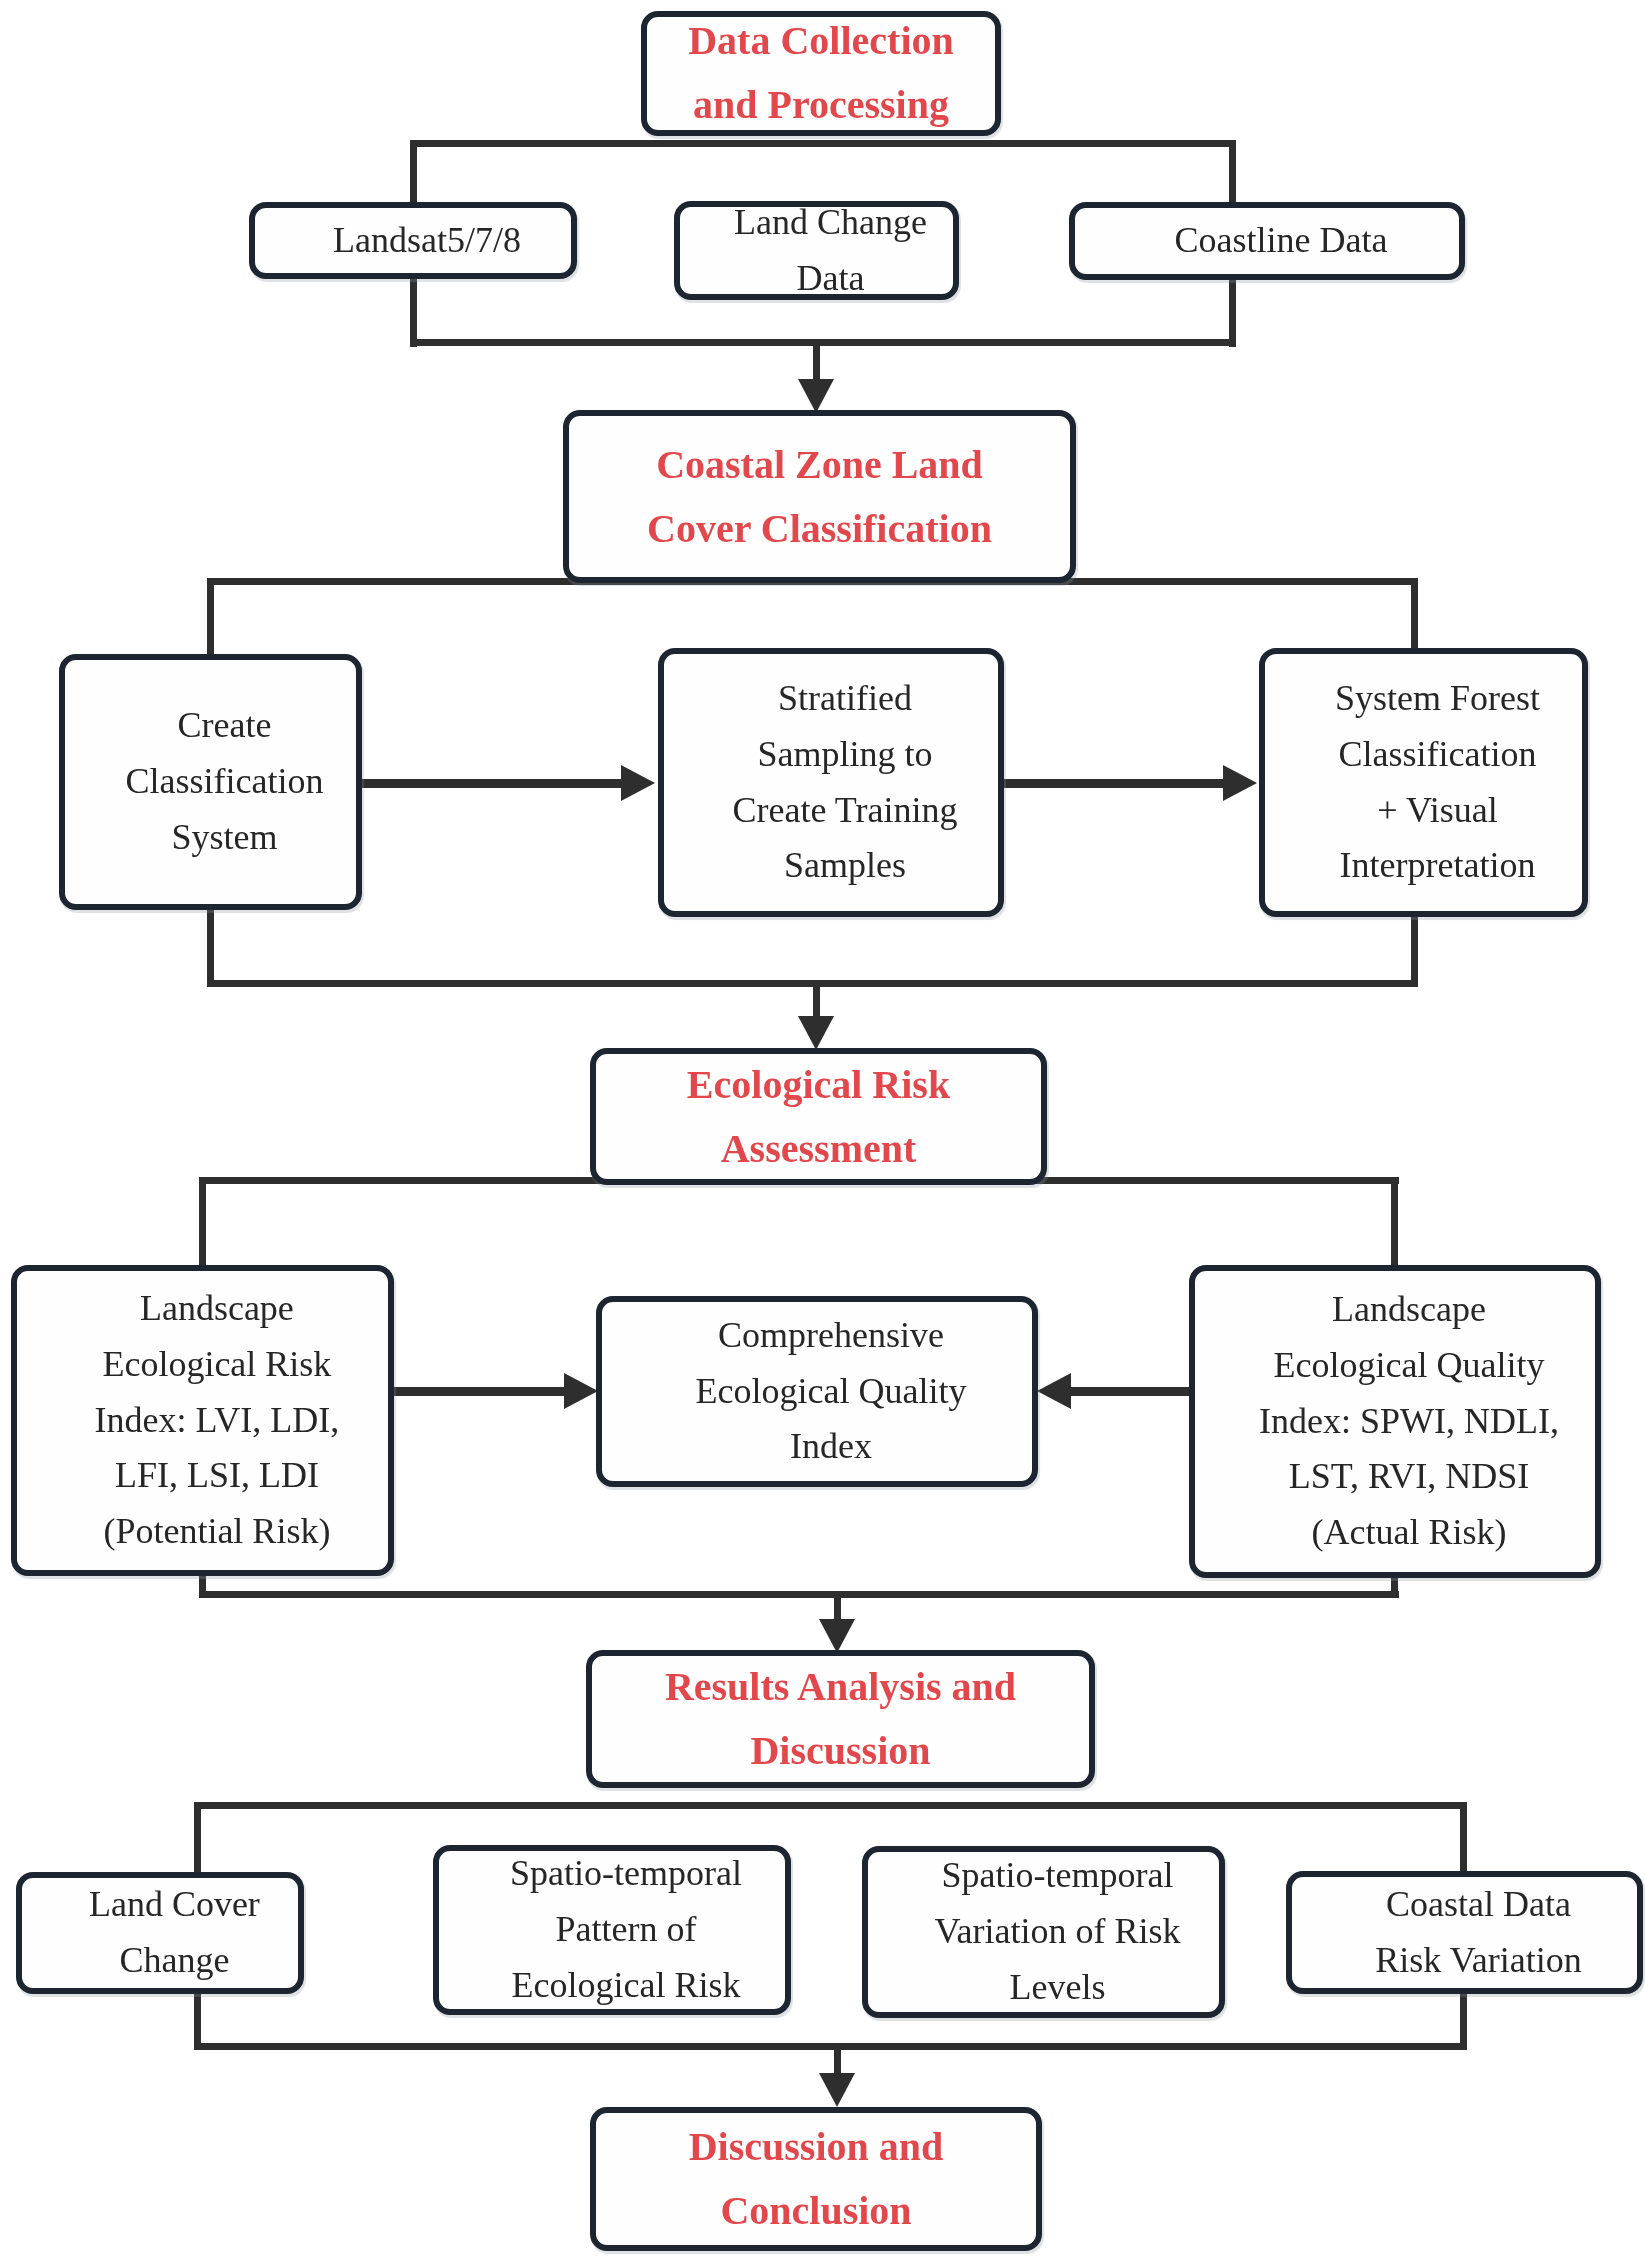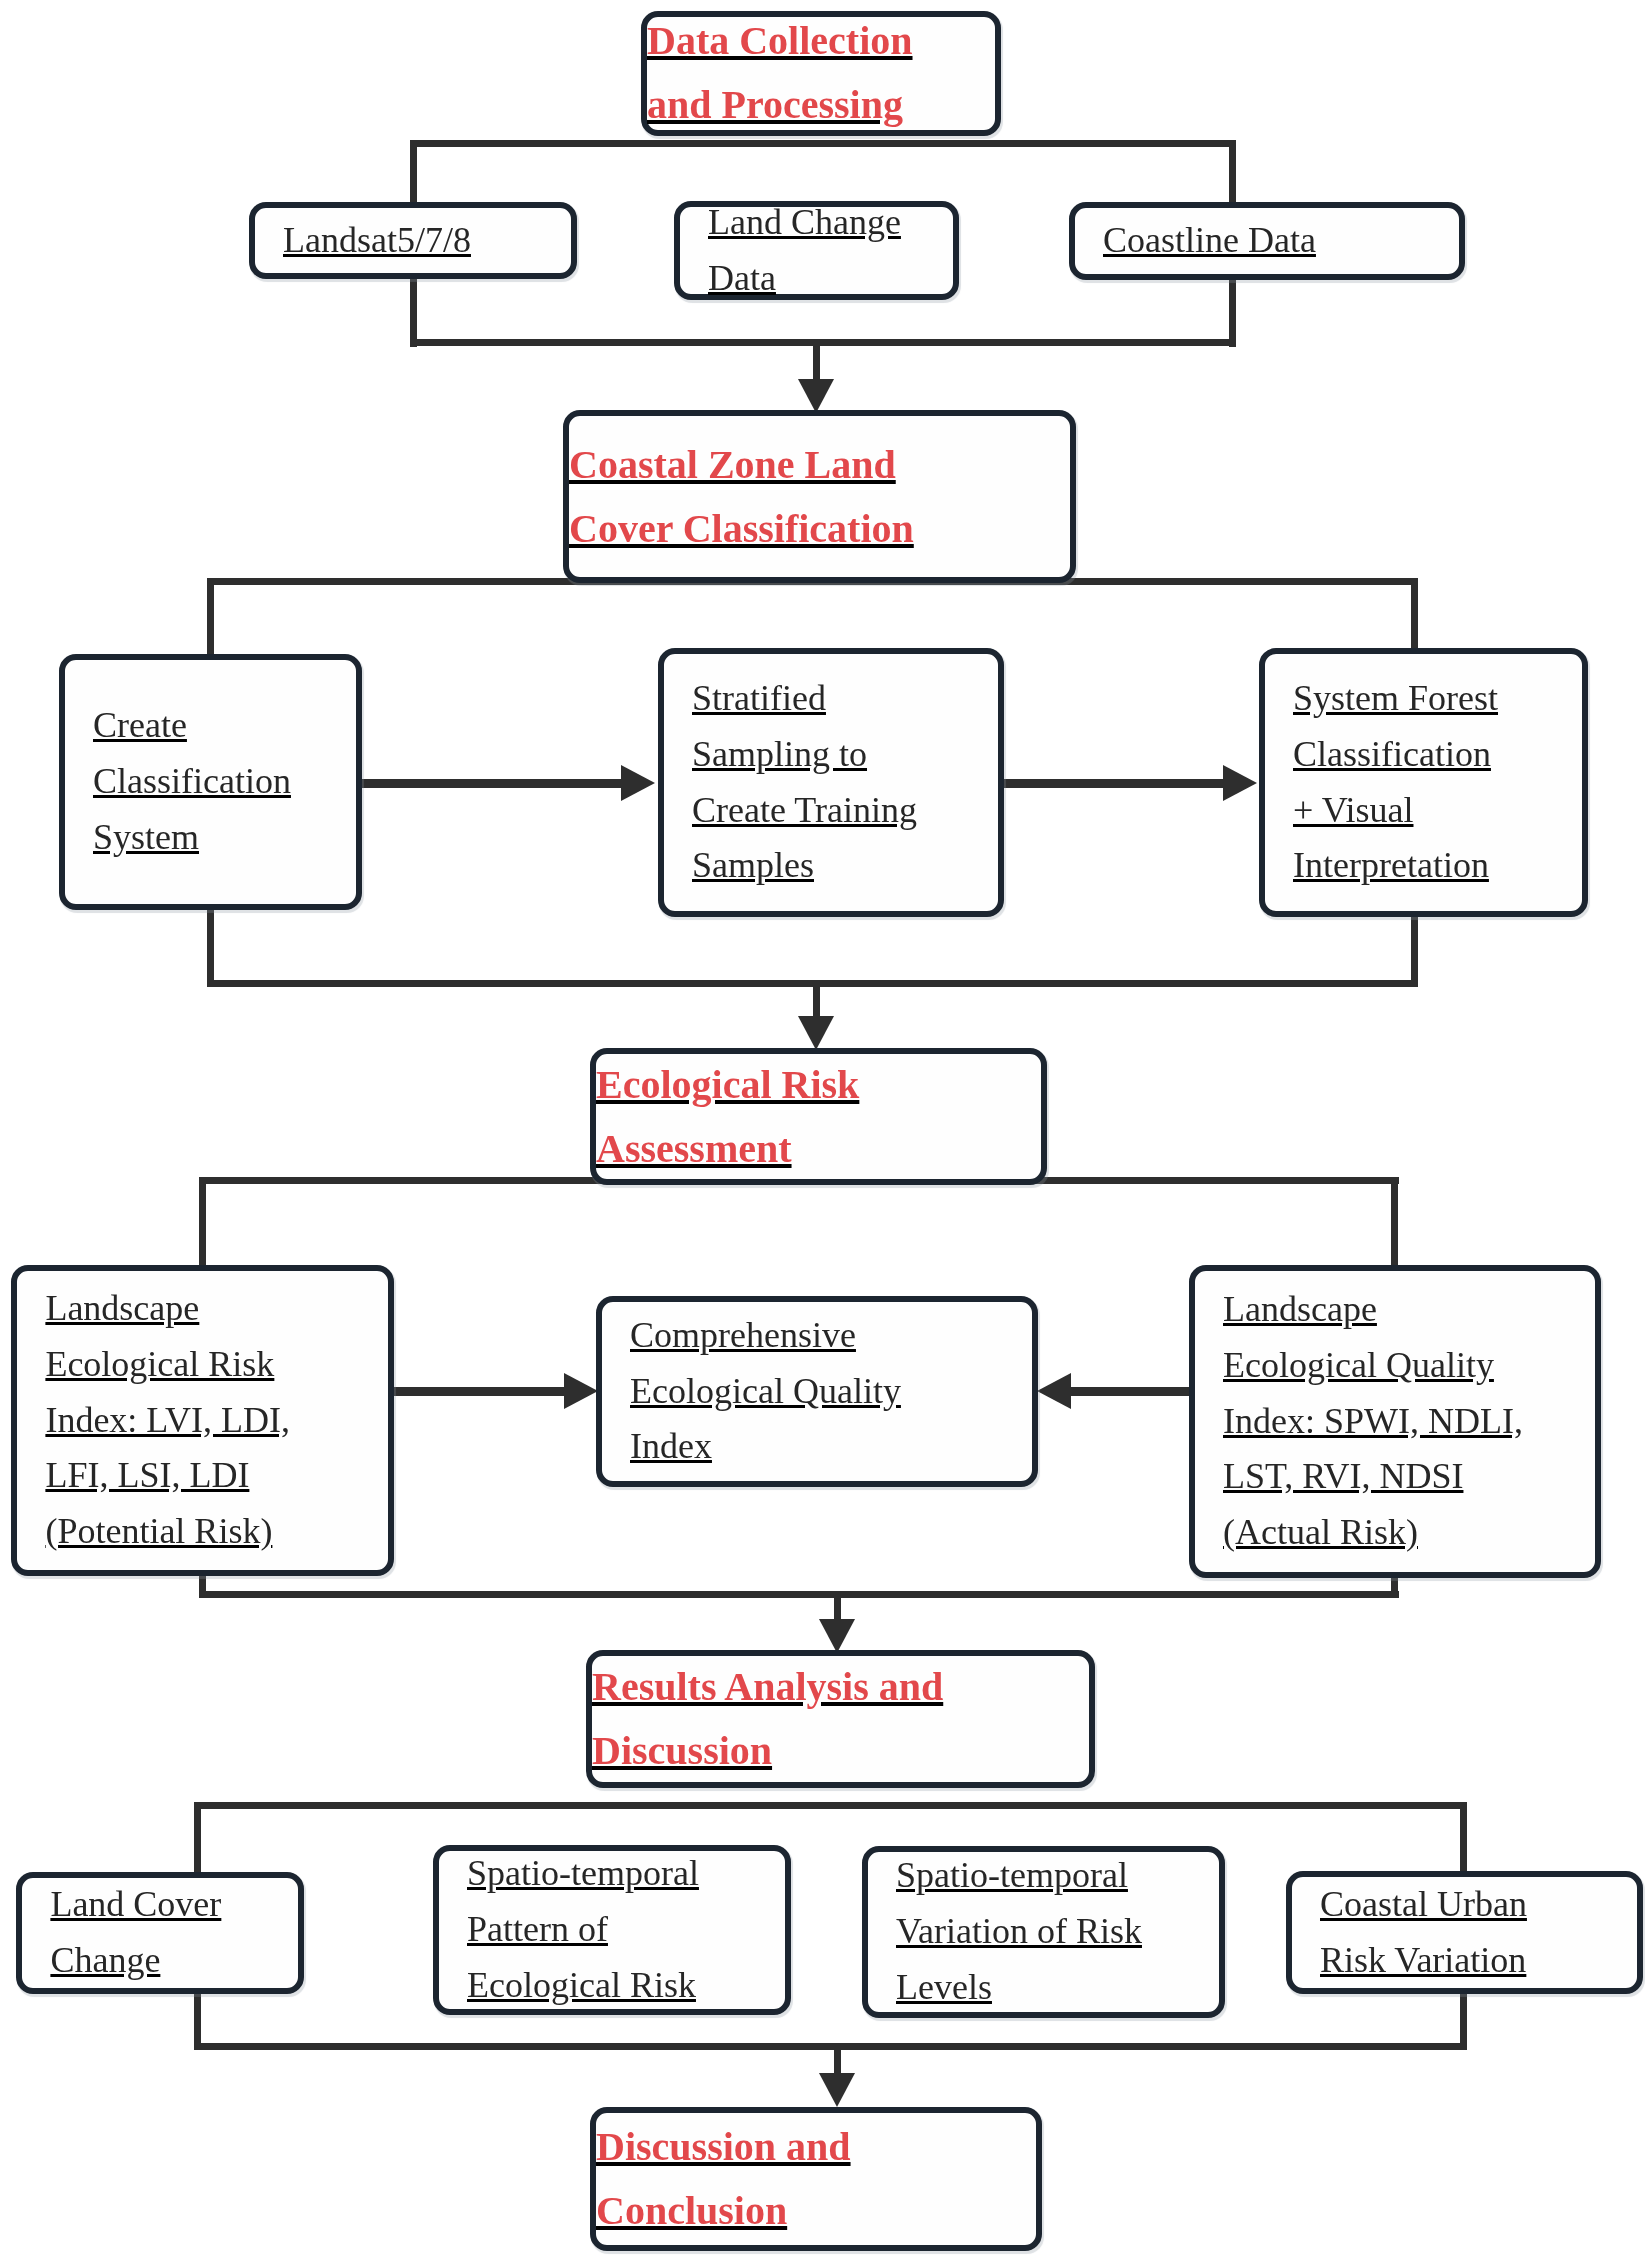--- a/index.html
+++ b/index.html
@@ -22,23 +22,22 @@
   .ah-down{border-left:18.5px solid transparent;border-right:18.5px solid transparent;border-top:34px solid var(--line);}
   .ah-right{border-top:18.5px solid transparent;border-bottom:18.5px solid transparent;border-left:34px solid var(--line);}
   .ah-left{border-top:18.5px solid transparent;border-bottom:18.5px solid transparent;border-right:34px solid var(--line);}
   
   .box{
     position:absolute;box-sizing:border-box;z-index:2;
     background:#fefefe;
     border:6.4px solid var(--border);
     border-radius:17px;
     display:flex;align-items:center;justify-content:center;
-    text-align:left;
+    text-align:center;
     box-shadow:1.4px 2.1px 0.7px rgba(140,150,160,0.28);
-    text-decoration:underline;
   }
   .lbl{white-space:pre-line;display:block;width:100%;}
   .stage .lbl{
     color:var(--red);font-weight:bold;font-size:40px;line-height:1.6;
   }
   .node .lbl{
     color:var(--ink);font-weight:normal;font-size:36px;line-height:1.55;margin-left:28px;
   }
 </style>
 </head>
@@ -160,18 +159,18 @@
     <span class="lbl">Spatio-temporal
 Pattern of
 Ecological Risk</span>
   </div>
   <div class="box node" style="left:862px;top:1846px;width:363px;height:172px">
     <span class="lbl">Spatio-temporal
 Variation of Risk
 Levels</span>
   </div>
   <div class="box node" style="left:1286px;top:1871px;width:357px;height:123px">
-    <span class="lbl">Coastal Urban
+    <span class="lbl">Coastal Data
 Risk Variation</span>
   </div>
 
 </div>
 
 
 </body></html>

